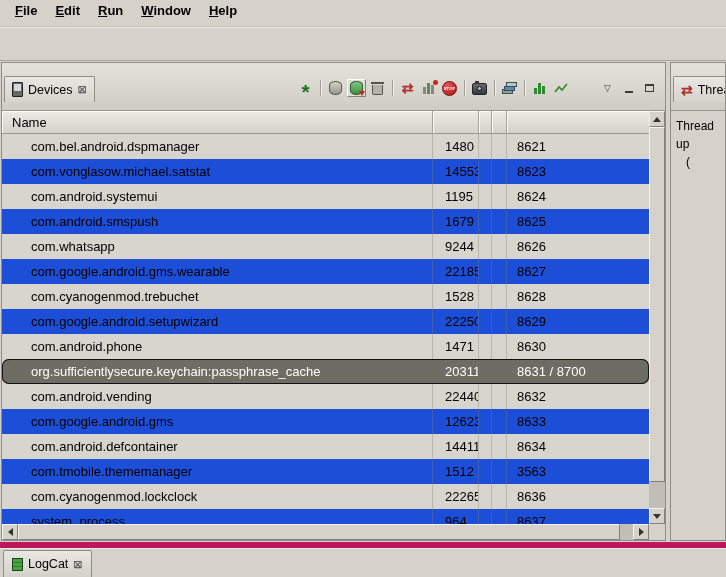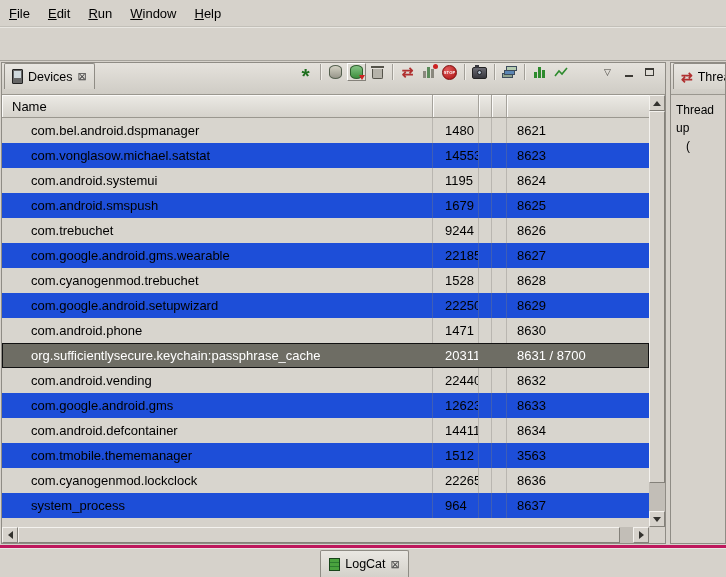--- a/index.html
+++ b/index.html
@@ -1,38 +1,38 @@
 <!DOCTYPE html>
 <html><head>
 <meta charset="utf-8">
 <style>
   html,body{margin:0;padding:0;}
   body{width:726px;height:577px;overflow:hidden;background:#d6d2cb;
        font-family:"Liberation Sans",sans-serif;font-size:13px;color:#000;}
   .window{width:726px;height:577px;display:flex;flex-direction:column;}
 
   
-  .menubar{height:26px;display:flex;align-items:center;padding-left:0;flex:0 0 auto;}
+  .menubar{height:26px;display:flex;align-items:flex-start;padding-left:6px;flex:0 0 auto;font-weight:bold;}
   .menu-item{display:inline-block;padding:3px 9px;cursor:default;}
   .menu-item::first-letter{text-decoration:underline;}
 
   
   .toolbar-strip{height:33px;flex:0 0 auto;border-top:1px solid #c3c0b9;
                  border-bottom:1px solid #a5a29b;box-shadow:inset 0 1px 0 #e9e7e2;}
 
   
   .main{flex:1 1 auto;display:flex;padding:1px 0 1px 1px;min-height:0;}
   .panel{border:1px solid #8f8c85;background:#d6d2cb;display:flex;flex-direction:column;box-sizing:border-box;min-width:0;}
   .devices-panel{width:665px;flex:0 0 auto;}
   .sash{width:4px;flex:0 0 auto;}
   .threads-panel{flex:1 1 auto;overflow:hidden;}
 
   
-  .tabbar{height:31px;flex:0 0 auto;display:flex;align-items:flex-start;
-          background:linear-gradient(#e5e2dc,#cfccc5);border-bottom:1px solid #9a978f;padding:0 2px;white-space:nowrap;}
+  .tabbar{height:31px;flex:0 0 auto;display:flex;align-items:flex-end;
+          background:linear-gradient(#e5e2dc,#cfccc5);border-bottom:1px solid #9a978f;padding:8px 2px;white-space:nowrap;}
   .tab{height:25px;display:flex;align-items:center;gap:5px;padding:0 7px;
        background:linear-gradient(#e9e7e2,#d6d3cc);border:1px solid #8f8c85;border-bottom:none;
        border-radius:2px 2px 0 0;font-size:12.5px;flex:0 0 auto;}
   .tab-close{font-size:11px;color:#444;line-height:1;}
 
   
   .icon-strip{margin-left:auto;display:flex;align-items:center;gap:2px;padding:0 4px 5px 0;}
   .tbtn{width:19px;height:18px;display:flex;align-items:center;justify-content:center;position:relative;box-sizing:border-box;}
   .tbtn.pressed{border:1px solid;border-color:#fff #84817a #84817a #fff;background:#dedbd4;}
   .sep{width:1px;height:16px;background:#a29f98;box-shadow:1px 0 0 #f0eee9;margin:0 3px;}
@@ -103,21 +103,21 @@
   .row{display:flex;height:25px;}
   .row .c{height:100%;display:flex;align-items:center;box-sizing:border-box;
           border-right:1px solid rgba(130,127,120,.35);overflow:hidden;white-space:nowrap;}
   .c-name{width:431px;padding-left:29px;}
   .c-pid{width:46px;padding-left:12px;}
   .c-a{width:13px;}
   .c-b{width:15px;}
   .c-port{flex:1;padding-left:10px;border-right:none !important;}
   .row.even{background:#d8d5ce;}
   .row.odd{background:#1d4ed8;}
-  .row.selected{background:#6e6d64;color:#fff;box-shadow:inset 0 0 0 1px #111;}
+  .row.selected{background:#6e6d64;color:#fff;box-shadow:inset 0 0 0 1px #111;border-radius:7px;}
   .row.selected .c{border-right-color:transparent;}
 
   
   .vscroll{position:absolute;top:0;right:0;bottom:16px;width:16px;background:#c2beb7;
            display:flex;flex-direction:column;box-sizing:border-box;}
   .hscroll{position:absolute;left:0;right:16px;bottom:0;height:16px;background:#c2beb7;display:flex;box-sizing:border-box;}
   .sbtn{flex:0 0 16px;width:16px;height:16px;background:#d6d2cb;border:1px solid;
         border-color:#f4f2ee #84817a #84817a #f4f2ee;display:flex;align-items:center;justify-content:center;box-sizing:border-box;}
   .vthumb{flex:0 0 86%;background:#d6d2cb;border:1px solid;border-color:#f4f2ee #84817a #84817a #f4f2ee;box-sizing:border-box;}
   .hthumb{flex:0 0 93%;background:#d6d2cb;border:1px solid;border-color:#f4f2ee #84817a #84817a #f4f2ee;box-sizing:border-box;}
@@ -127,22 +127,22 @@
   .arr-up{border-left:4px solid transparent;border-right:4px solid transparent;border-bottom:5px solid #33322e;}
   .arr-down{border-left:4px solid transparent;border-right:4px solid transparent;border-top:5px solid #33322e;}
   .arr-left{border-top:4px solid transparent;border-bottom:4px solid transparent;border-right:5px solid #33322e;}
   .arr-right{border-top:4px solid transparent;border-bottom:4px solid transparent;border-left:5px solid #33322e;}
 
   
   .threads-msg{padding:6px 5px;line-height:18px;font-size:12px;}
   .threads-msg .l2{padding-left:10px;}
 
   
-  .logcat-strip{height:29px;flex:0 0 auto;border-top:3px solid #be185d;display:flex;
-                align-items:flex-end;padding-left:3px;background:#d6d2cb;box-shadow:inset 0 1px 0 #e9e7e2;justify-content:center;}
+  .logcat-strip{height:29px;flex:0 0 auto;border-top:6px solid #be185d;display:flex;
+                align-items:flex-end;padding-left:3px;background:#d6d2cb;box-shadow:inset 0 1px 0 #e9e7e2;}
   .logcat-tab{height:26px;border:1px solid #8f8c85;border-bottom:none;
               background:linear-gradient(#e9e7e2,#d4d1ca);display:flex;align-items:center;gap:5px;
               padding:0 8px;border-radius:2px 2px 0 0;font-size:12.5px;}
   .log-ic{width:11px;height:13px;border:1px solid #17441a;box-sizing:border-box;display:block;
           background:repeating-linear-gradient(180deg,#4aa33e 0 3px,#2d7d2f 3px 4px);}
 </style>
 </head>
 <body>
 
 <div class="window">
@@ -268,21 +268,21 @@
             <div class="c c-port">8624</div>
           </div>
             <div class="row odd">
             <div class="c c-name">com.android.smspush</div>
             <div class="c c-pid">1679</div>
             <div class="c c-a"></div>
             <div class="c c-b"></div>
             <div class="c c-port">8625</div>
           </div>
             <div class="row even">
-            <div class="c c-name">com.trebuchet</div>
+            <div class="c c-name">com.whatsapp</div>
             <div class="c c-pid">9244</div>
             <div class="c c-a"></div>
             <div class="c c-b"></div>
             <div class="c c-port">8626</div>
           </div>
             <div class="row odd">
             <div class="c c-name">com.google.android.gms.wearable</div>
             <div class="c c-pid">22185</div>
             <div class="c c-a"></div>
             <div class="c c-b"></div>

